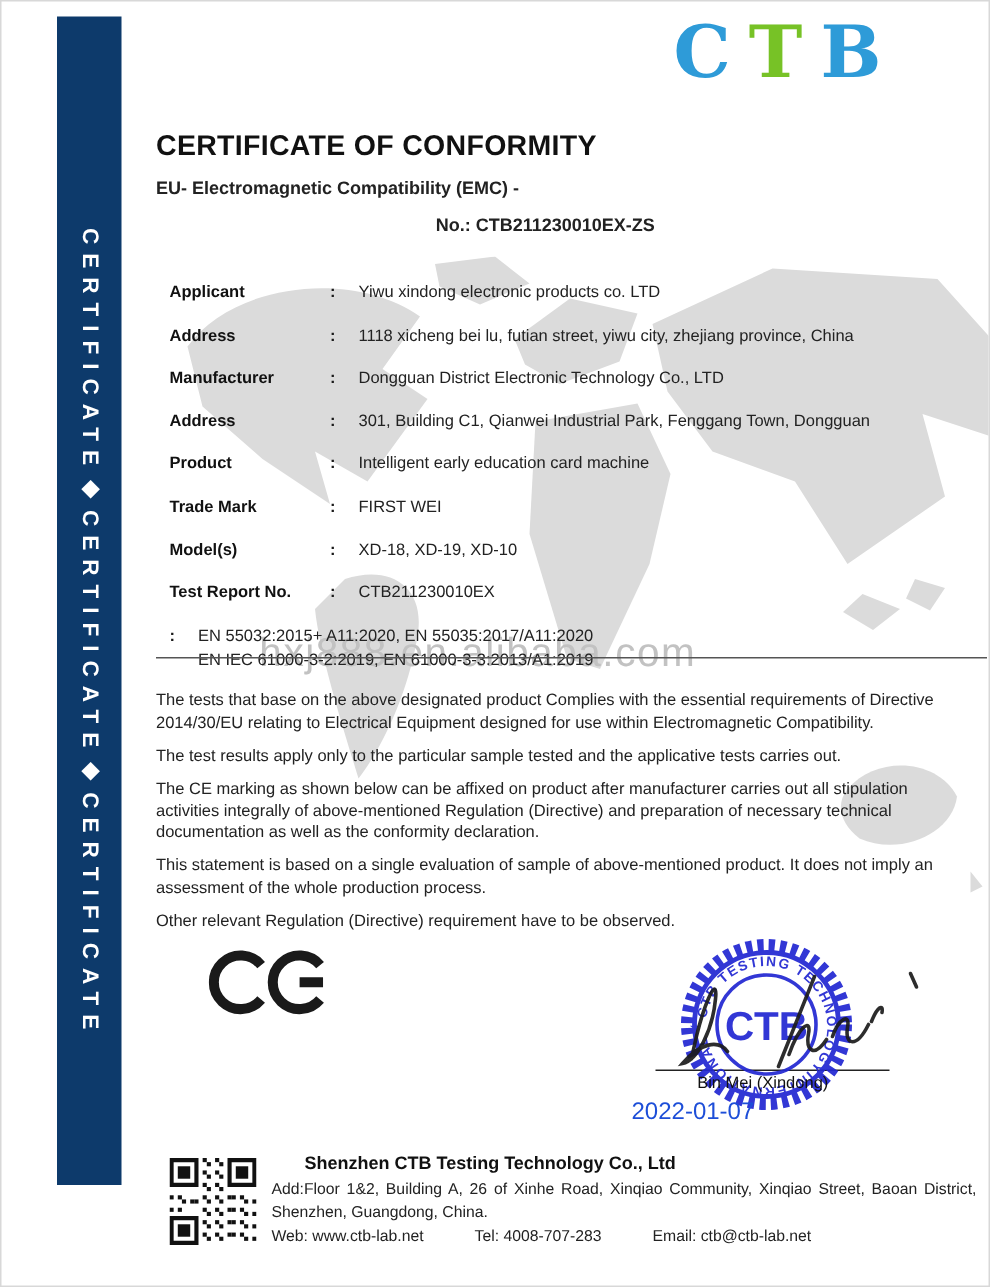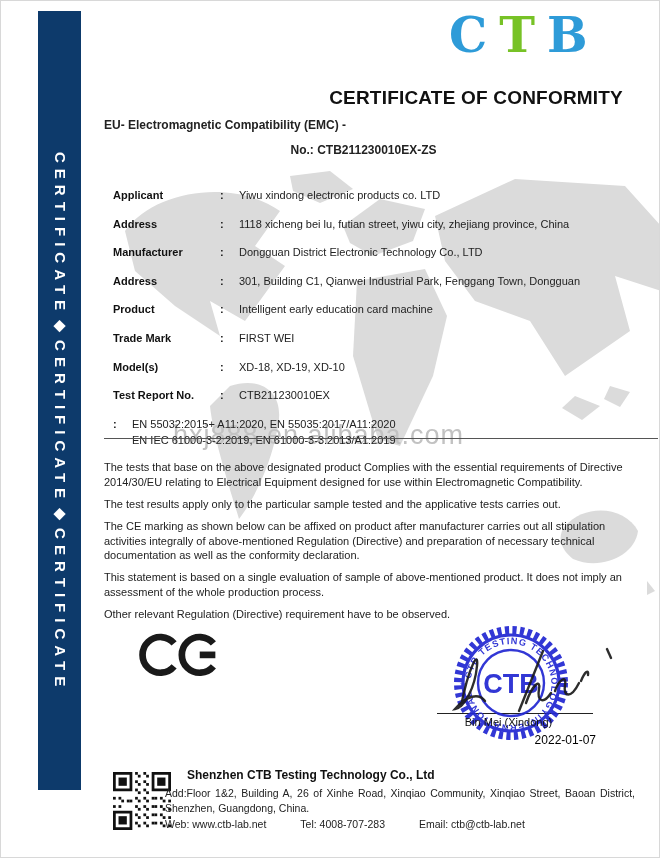--- a/index.html
+++ b/index.html
@@ -29,21 +29,21 @@
   .logo {
     position:absolute; left:448px; top:6px; z-index:2;
     font-family:"DejaVu Serif","Liberation Serif",serif;
     font-weight:bold; font-size:48px; letter-spacing:12px; line-height:56px;
   }
   .logo .lt-blue  { color:var(--logo-blue,#2e9bd8); }
   .logo .lt-green { color:var(--logo-green,#77c226); }
 
   
   .content { position:absolute; left:103px; top:0; width:545px; z-index:2; color:#1a1a1a; }
-  .title { margin-top:86px; width:519px; text-align:right; font-size:19px; font-weight:bold; color:#111; letter-spacing:0.2px; }
+  .title { margin-top:86px; width:519px; text-align:left; font-size:19px; font-weight:bold; color:#111; letter-spacing:0.2px; }
   .subtitle { margin-top:9px;  width:519px; text-align:left; font-size:12px; font-weight:bold; color:#222; }
   .cert-no  { margin-top:11px; width:519px; text-align:center; font-size:12px; font-weight:bold; color:#222; }
 
   .fields { margin-top:30px; padding-left:9px; }
   .field-row { display:flex; margin-bottom:12.6px; font-size:11px; line-height:16px; }
   .field-row .lbl { width:107px; font-weight:bold; color:#111; flex:none; }
   .field-row .colon { width:19px; font-weight:bold; flex:none; }
   .field-row .val { flex:1; white-space:pre-line; color:#222; }
 
   .divider { position:absolute; left:0; top:437px; width:554px; border:none; border-top:1px solid #555; }
@@ -62,25 +62,25 @@
   .ce-mark { position:absolute; left:138px; top:626px; z-index:2; }
   .ce-mark path { stroke:#1a1a1a; stroke-width:15; fill:none; }
 
   
   .sign-line { position:absolute; left:436px; top:712px; width:156px; border-top:1.6px solid #222; z-index:1; }
   .stamp-svg { position:absolute; left:430px; top:620px; z-index:2; }
   .stamp-ink circle { fill:none; stroke:var(--stamp-blue,#2328d2); }
   .stamp-ink text { fill:var(--stamp-blue,#2328d2); }
   .sig path { fill:none; stroke:#1b1b1b; stroke-width:2.4; stroke-linecap:round; opacity:0.92; }
   .signer { position:absolute; left:420px; top:715px; width:175px; text-align:center; font-size:11px; color:#111; z-index:3; }
-  .sign-date { position:absolute; left:420px; top:732px; width:175px; text-align:right; font-size:12px; color:#000000; z-index:3; }
+  .sign-date { position:absolute; left:420px; top:732px; width:175px; text-align:left; font-size:16px; color:#1d4ed8; z-index:3; }
 
   
   .qr { position:absolute; left:112px; top:771px; z-index:2; }
-  .footer-text { position:absolute; left:164px; top:767px; width:470px; z-index:2; }
+  .footer-text { position:absolute; left:180px; top:767px; width:470px; z-index:2; }
   .footer-company { font-size:12px; font-weight:bold; color:#111; margin-bottom:4px; padding-left:22px; }
   .footer-address { font-size:10.5px; line-height:14.5px; color:#222; text-align:justify; }
   .footer-contact { font-size:10.5px; color:#222; margin-top:3px; }
   .footer-contact span { margin-right:34px; }
   .footer-contact span:last-child { margin-right:0; }
 </style>
 </head>
 <body>
 
 <div class="page">

